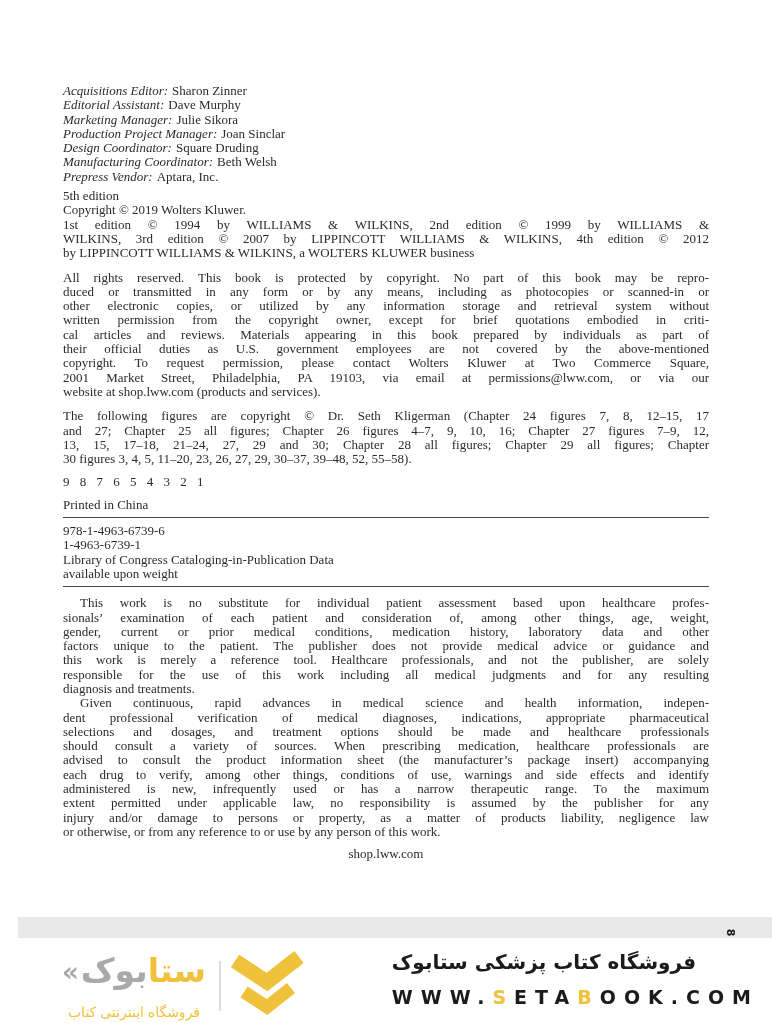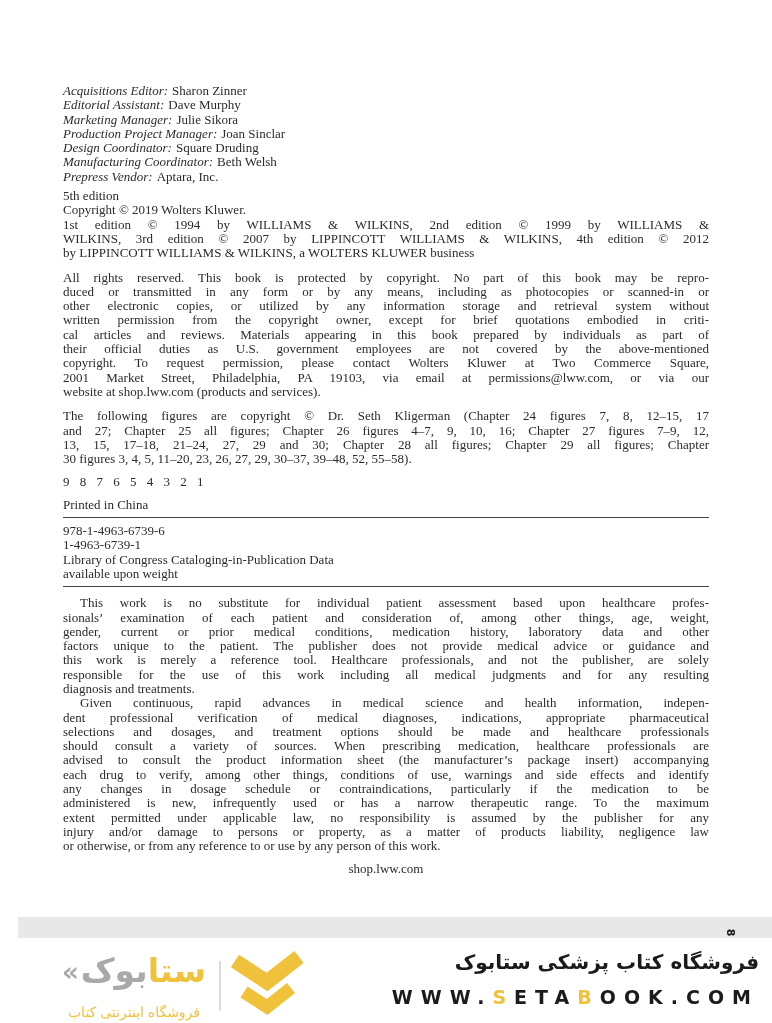--- a/index.html
+++ b/index.html
@@ -56,21 +56,21 @@
   .wordmark-row .guillemet { font-size: 26px; line-height: 34px; margin-right: 2px; }
   .gold { color: var(--gold, #F0C23C); }
   .grey { color: var(--logo-grey, #A9A9A9); }
   .logo-sub {
     margin-top: 15px; font-family: Liberation Sans, sans-serif; font-size: 14px;
     color: var(--gold, #F0C23C); direction: rtl;
   }
   .vdiv { position: absolute; left: 219px; top: 16px; width: 2px; height: 50px; background: #dcdcdc; }
   .chevrons { position: absolute; left: 231px; top: 6px; }
 
-  .banner-right { position: absolute; right: 13px; top: 2px; text-align: right; }
+  .banner-right { position: absolute; right: 13px; top: 2px; text-align: left; }
   .store-title {
     font-family: "DejaVu Sans", sans-serif; font-weight: 700; font-size: 20px;
     color: #1b1b1b; direction: rtl; line-height: 30px;
   }
   .site-url {
     margin-top: 9px; font-family: "DejaVu Sans", sans-serif; font-weight: 700;
     font-size: 19px; letter-spacing: 8px; color: #1b1b1b; white-space: nowrap;
   }
 </style>
 </head>
@@ -145,21 +145,20 @@
       <div>diagnosis and treatments.</div>
     </div>
 
   <div class="block para indent-first">
       <div>Given continuous, rapid advances in medical science and health information, indepen-</div>
       <div>dent professional verification of medical diagnoses, indications, appropriate pharmaceutical</div>
       <div>selections and dosages, and treatment options should be made and healthcare professionals</div>
       <div>should consult a variety of sources. When prescribing medication, healthcare professionals are</div>
       <div>advised to consult the product information sheet (the manufacturer’s package insert) accompanying</div>
       <div>each drug to verify, among other things, conditions of use, warnings and side effects and identify</div>
-      <div>any changes in dosage schedule or contraindications, particularly if the medication to be</div>
       <div>administered is new, infrequently used or has a narrow therapeutic range. To the maximum</div>
       <div>extent permitted under applicable law, no responsibility is assumed by the publisher for any</div>
       <div>injury and/or damage to persons or property, as a matter of products liability, negligence law</div>
       <div>or otherwise, or from any reference to or use by any person of this work.</div>
     </div>
 
   <div class="footer-site">shop.lww.com</div>
 
 </div>
 

